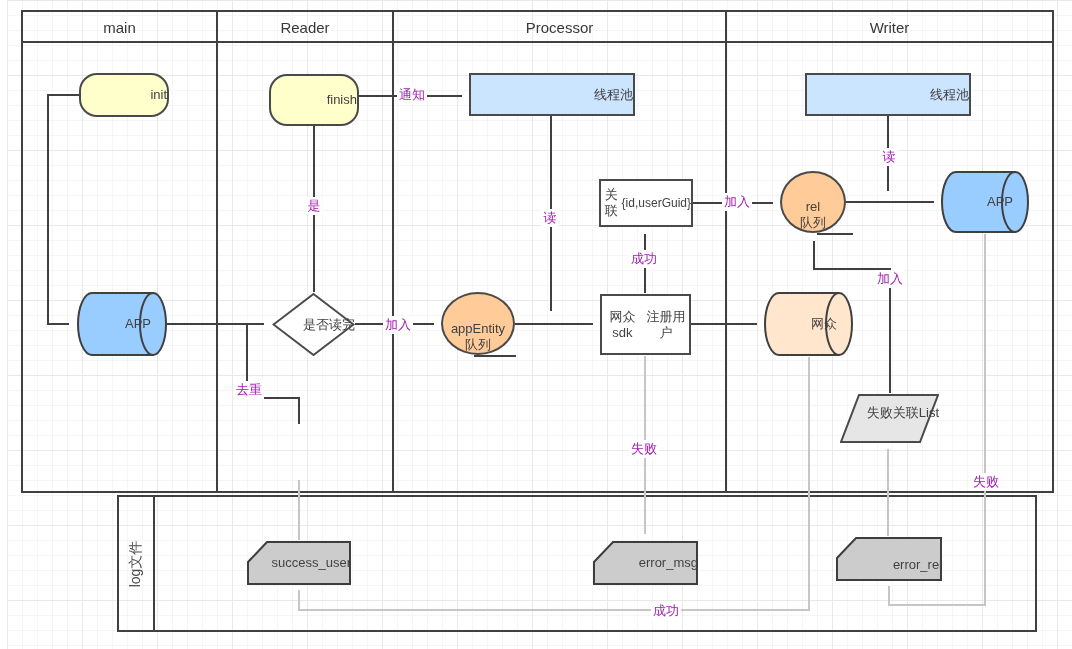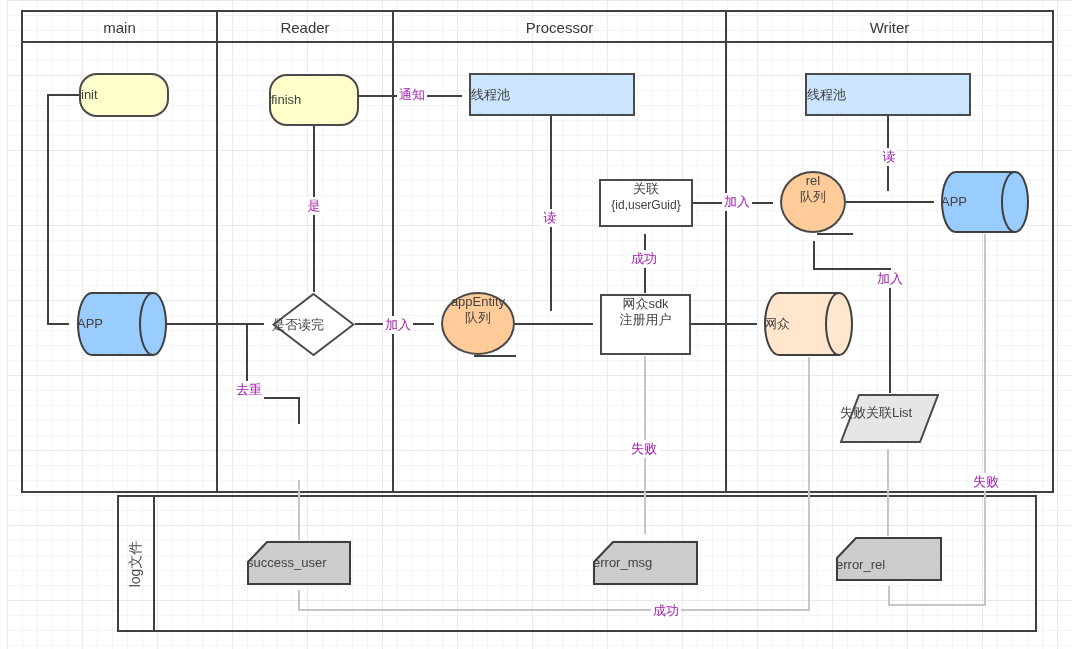--- a/index.html
+++ b/index.html
@@ -23,25 +23,25 @@
   .lane-title{position:absolute;top:0;height:31px;line-height:31px;text-align:center;font-size:15px;color:#383838;}
   .log-pool{position:absolute;left:110px;top:495px;width:920px;height:137px;border:2px solid #404040;}
   .log-strip{position:absolute;left:0;top:0;bottom:0;width:36px;border-right:2px solid #404040;display:flex;align-items:center;justify-content:center;}
   .rot{transform:rotate(-90deg);white-space:nowrap;font-size:14px;color:#4a4a4a;}
   
   .edges{position:absolute;left:0;top:0;width:1072px;height:649px;pointer-events:none;z-index:3;}
   .edges path{fill:none;}
   .e-dark{stroke:#404040;stroke-width:2;}
   .e-gray{stroke:#c6c6c6;stroke-width:2;}
   
-  .node{position:absolute;z-index:4;display:flex;align-items:center;justify-content:flex-start;
+  .node{position:absolute;z-index:4;display:flex;align-items:center;justify-content:flex-end;
         font-size:13px;color:#424242;text-align:center;line-height:16px;}
   .rounded{border:2px solid #4a4a4a;border-radius:18px;background:#ffffcc;}
   .rect-blue{border:2px solid #4a4a4a;background:#cce5ff;}
-  .rect-white{border:2px solid #4a4a4a;background:#ffffff;flex-direction:column;}
+  .rect-white{border:2px solid #4a4a4a;background:#ffffff;flex-direction:row;}
   .circle{border:2px solid #4a4a4a;border-radius:50%;background:#ffcc99;flex-direction:column;}
   .shape-svg{position:absolute;left:0;top:0;}
   .shape-label{position:relative;z-index:1;}
   .cyl-label{position:relative;z-index:1;padding-right:16px;}
   .fill-blue path,.fill-blue ellipse{fill:#99ccff;stroke:#404040;stroke-width:2;}
   .fill-peach path,.fill-peach ellipse{fill:#ffe6cc;stroke:#404040;stroke-width:2;}
   .poly-gray polygon{fill:#e6e6e6;stroke:#4a4a4a;stroke-width:2;}
   .poly-card polygon{fill:#cccccc;stroke:#3d3d3d;stroke-width:2;}
   .poly-white polygon{fill:#ffffff;stroke:#4a4a4a;stroke-width:2;}
   

